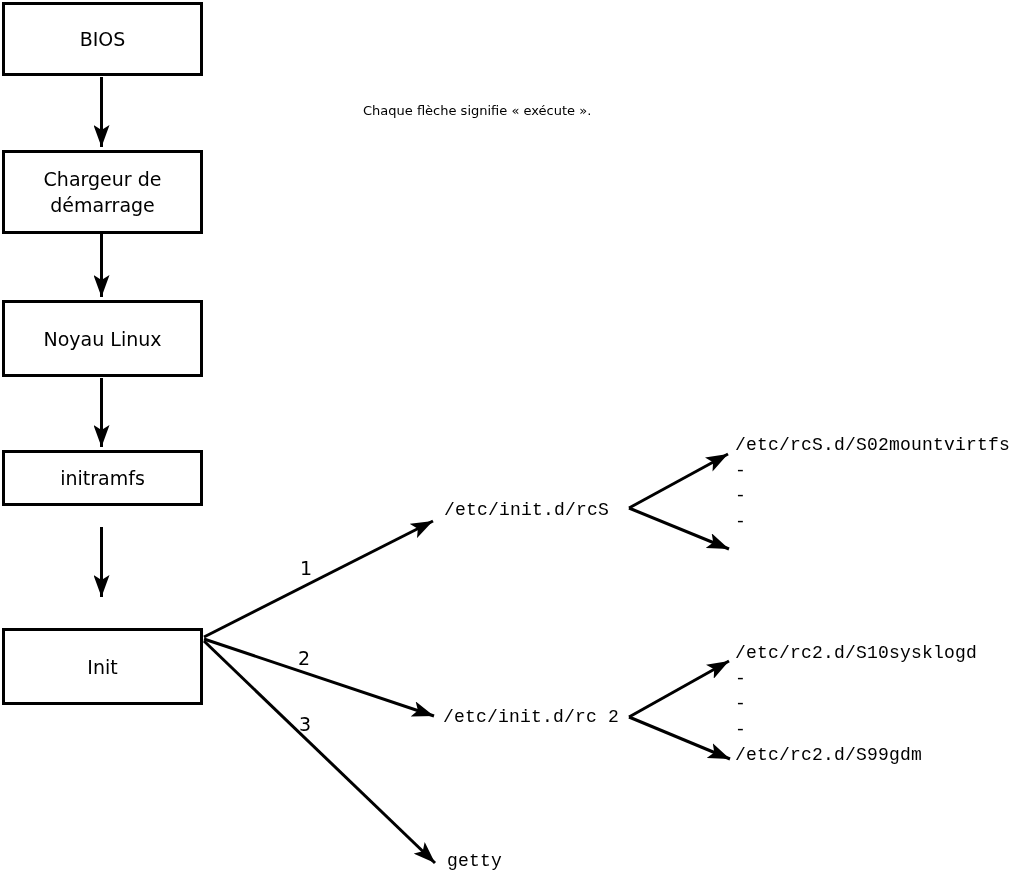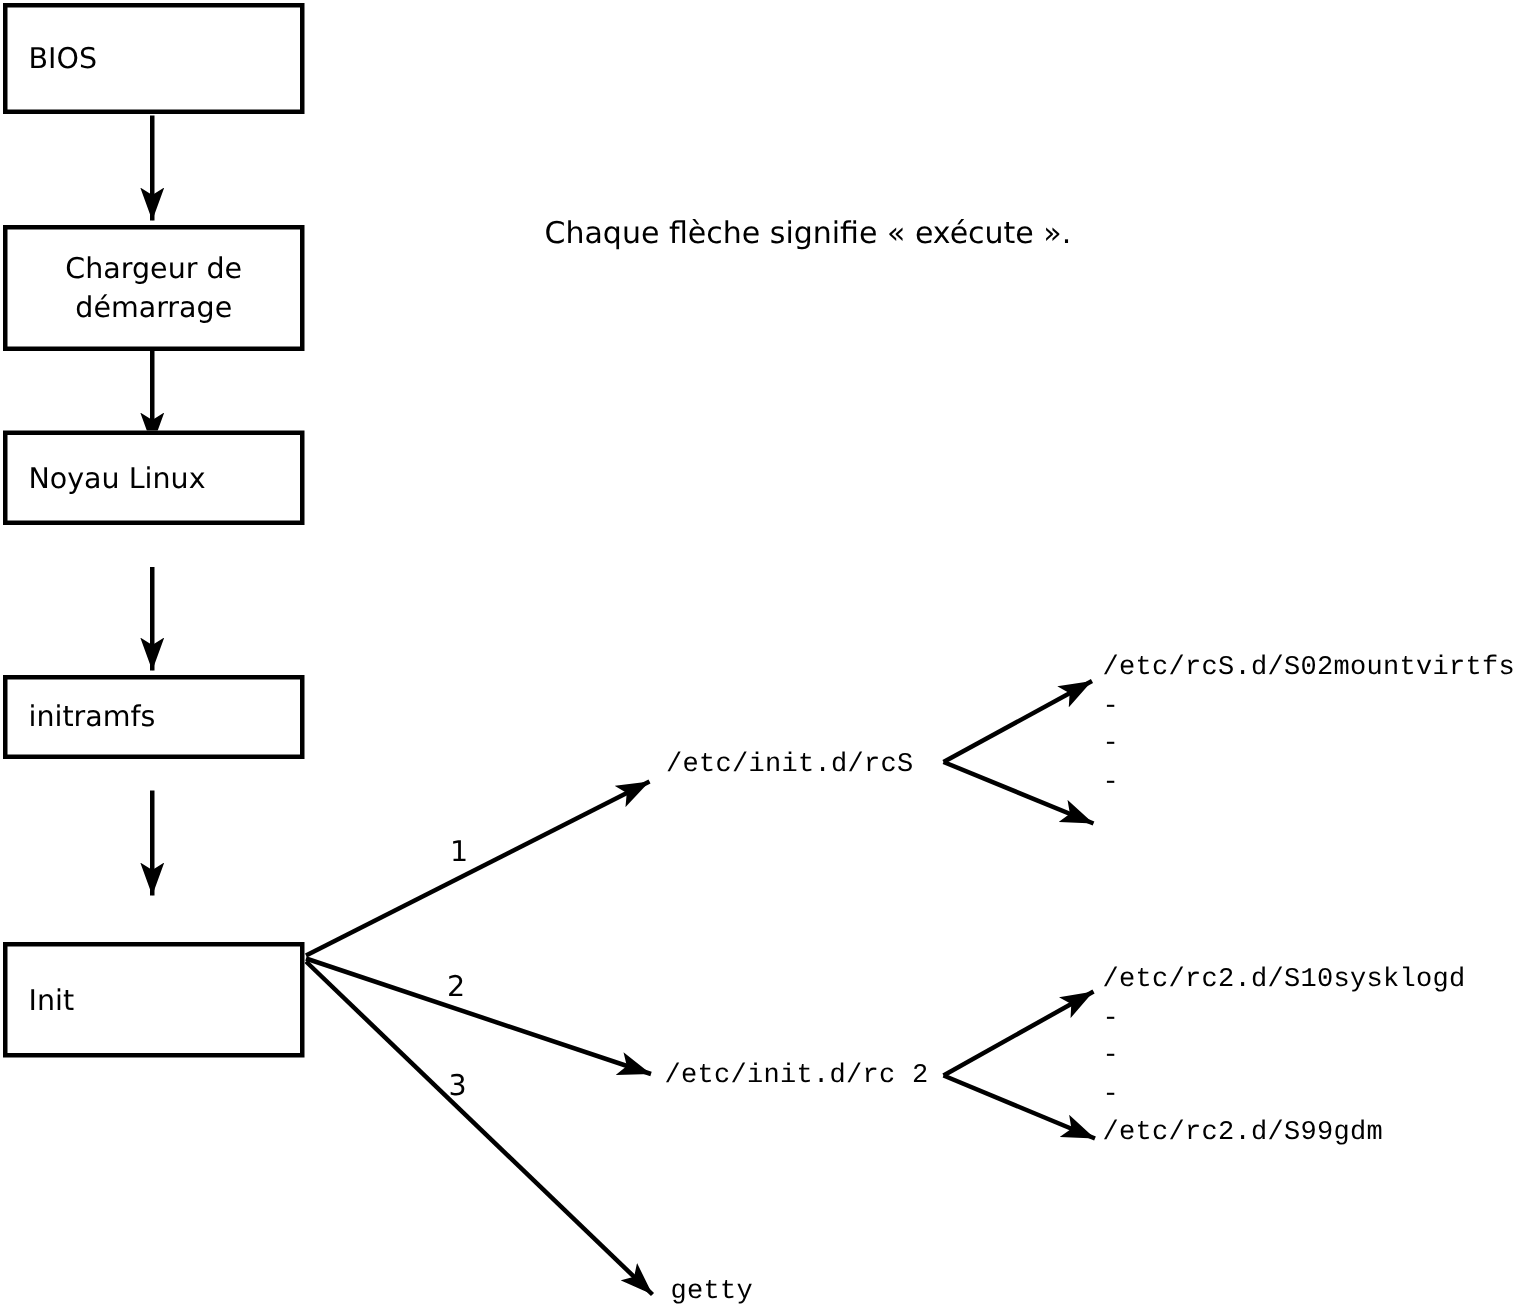--- a/index.html
+++ b/index.html
@@ -26,33 +26,32 @@
   }
   .flow-box {
     position: absolute;
     left: 2px;
     width: 201px;
     border: 3px solid #000000;
     background: #ffffff;
     box-sizing: border-box;
     display: flex;
     align-items: center;
-    justify-content: flex-start;
+    justify-content: center;
     text-align: center;
     font-size: 19px;
     line-height: 26px;
     padding: 0 14px;
   }
   .note {
     position: absolute;
     left: 363px;
     top: 103px;
-    font-size: 20px;
+    font-size: 13px;
     white-space: nowrap;
-    margin-top: 40px;
   }
   .branch-num {
     position: absolute;
     transform: translate(-50%, -50%);
     font-size: 19px;
   }
   .mono {
     font-family: "Liberation Mono", "DejaVu Sans Mono", monospace;
     font-size: 18px;
     letter-spacing: 0.2px;
@@ -101,21 +100,21 @@
   </svg>
 
   <div class="note">Chaque flèche signifie « exécute ».</div>
 
   <div class="flow-box" style="top:2px;height:74px">
     <span>BIOS</span>
   </div>
   <div class="flow-box" style="top:150px;height:84px">
     <span>Chargeur de démarrage</span>
   </div>
-  <div class="flow-box" style="top:287px;height:63px">
+  <div class="flow-box" style="top:300px;height:77px">
     <span>Noyau Linux</span>
   </div>
   <div class="flow-box" style="top:450px;height:56px">
     <span>initramfs</span>
   </div>
   <div class="flow-box" style="top:628px;height:77px">
     <span>Init</span>
   </div>
 
   <div class="branch-num" style="left:306px;top:568px">1</div>

